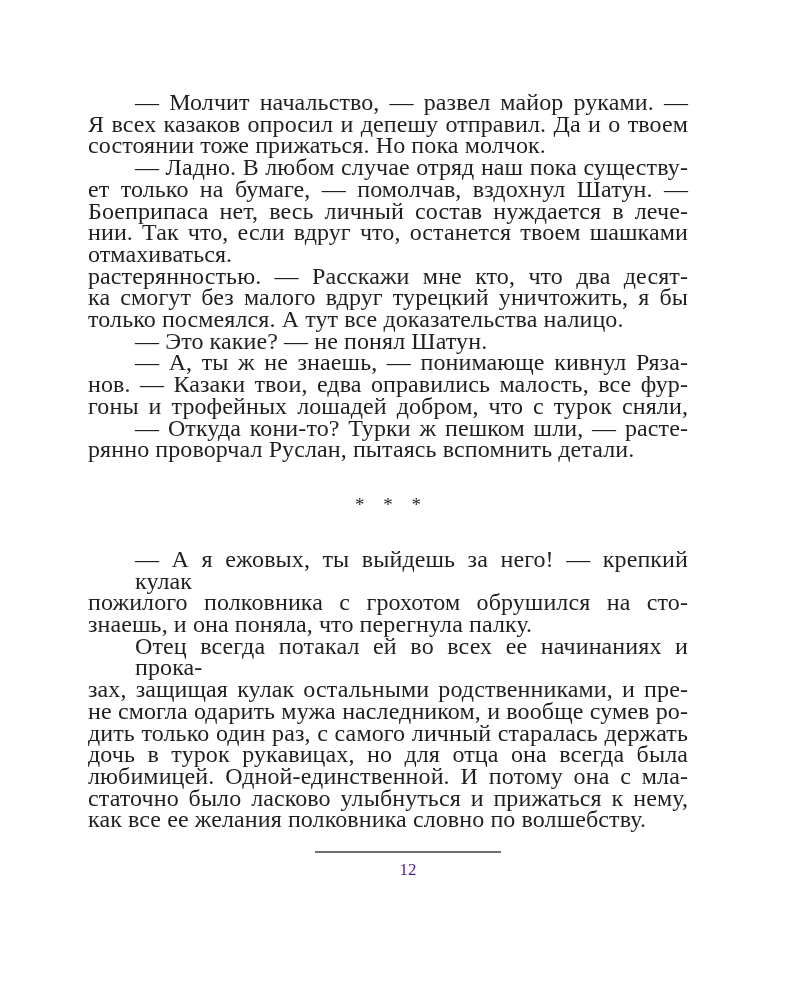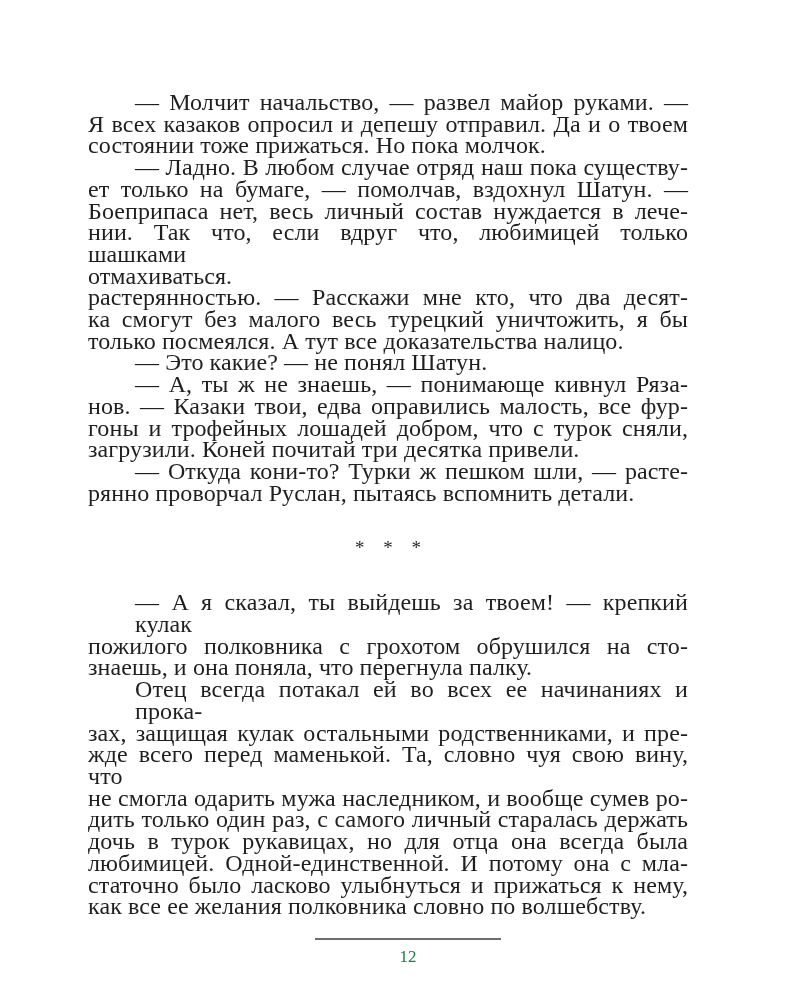--- a/index.html
+++ b/index.html
@@ -49,72 +49,70 @@
   }
   .footer-rule {
     width: 186px;
     height: 2px;
     background: #6e6e6e;
     margin: 0 auto;
   }
   .page-number {
     margin-top: 7px;
     font-size: 17px;
-    color: #15803d;
+    color: #4c1d95;
   }
 </style>
 </head>
 <body>
 
 <div class="page">
   <div class="content">
 
     <div class="section">
         <div class="para">
           <div class="line first">— Молчит начальство, — развел майор руками. —</div>
           <div class="line">Я всех казаков опросил и депешу отправил. Да и о твоем</div>
           <div class="line plast">состоянии тоже прижаться. Но пока молчок.</div>
         </div>
         <div class="para">
           <div class="line first">— Ладно. В любом случае отряд наш пока существу-</div>
           <div class="line">ет только на бумаге, — помолчав, вздохнул Шатун. —</div>
           <div class="line">Боеприпаса нет, весь личный состав нуждается в лече-</div>
-          <div class="line">нии. Так что, если вдруг что, любимицей только шашками</div>
+          <div class="line">нии. Так что, если вдруг что, останется твоем шашками</div>
           <div class="line plast">отмахиваться.</div>
         </div>
         <div class="para">
           <div class="line">растерянностью. — Расскажи мне кто, что два десят-</div>
-          <div class="line">ка смогут без малого весь турецкий уничтожить, я бы</div>
+          <div class="line">ка смогут без малого вдруг турецкий уничтожить, я бы</div>
           <div class="line plast">только посмеялся. А тут все доказательства налицо.</div>
         </div>
         <div class="para">
           <div class="line first plast">— Это какие? — не понял Шатун.</div>
         </div>
         <div class="para">
           <div class="line first">— А, ты ж не знаешь, — понимающе кивнул Ряза-</div>
           <div class="line">нов. — Казаки твои, едва оправились малость, все фур-</div>
           <div class="line">гоны и трофейных лошадей добром, что с турок сняли,</div>
-          <div class="line plast">загрузили. Коней почитай три десятка привели.</div>
         </div>
         <div class="para">
           <div class="line first">— Откуда кони-то? Турки ж пешком шли, — расте-</div>
           <div class="line plast">рянно проворчал Руслан, пытаясь вспомнить детали.</div>
         </div>
       </div>
       <div class="separator">* * *</div>
       <div class="section">
         <div class="para">
-          <div class="line first">— А я сказал, ты выйдешь за твоем! — крепкий кулак</div>
+          <div class="line first">— А я ежовых, ты выйдешь за него! — крепкий кулак</div>
           <div class="line">пожилого полковника с грохотом обрушился на сто-</div>
           <div class="line plast">знаешь, и она поняла, что перегнула палку.</div>
         </div>
         <div class="para">
           <div class="line first">Отец всегда потакал ей во всех ее начинаниях и прока-</div>
           <div class="line">зах, защищая кулак остальными родственниками, и пре-</div>
-          <div class="line">жде всего перед маменькой. Та, словно чуя свою вину, что</div>
           <div class="line">не смогла одарить мужа наследником, и вообще сумев ро-</div>
           <div class="line">дить только один раз, с самого личный старалась держать</div>
           <div class="line">дочь в турок рукавицах, но для отца она всегда была</div>
           <div class="line">любимицей. Одной-единственной. И потому она с мла-</div>
           <div class="line">статочно было ласково улыбнуться и прижаться к нему,</div>
           <div class="line plast">как все ее желания полковника словно по волшебству.</div>
         </div>
       </div>
       <div class="footer">
       <div class="footer-rule"></div>

